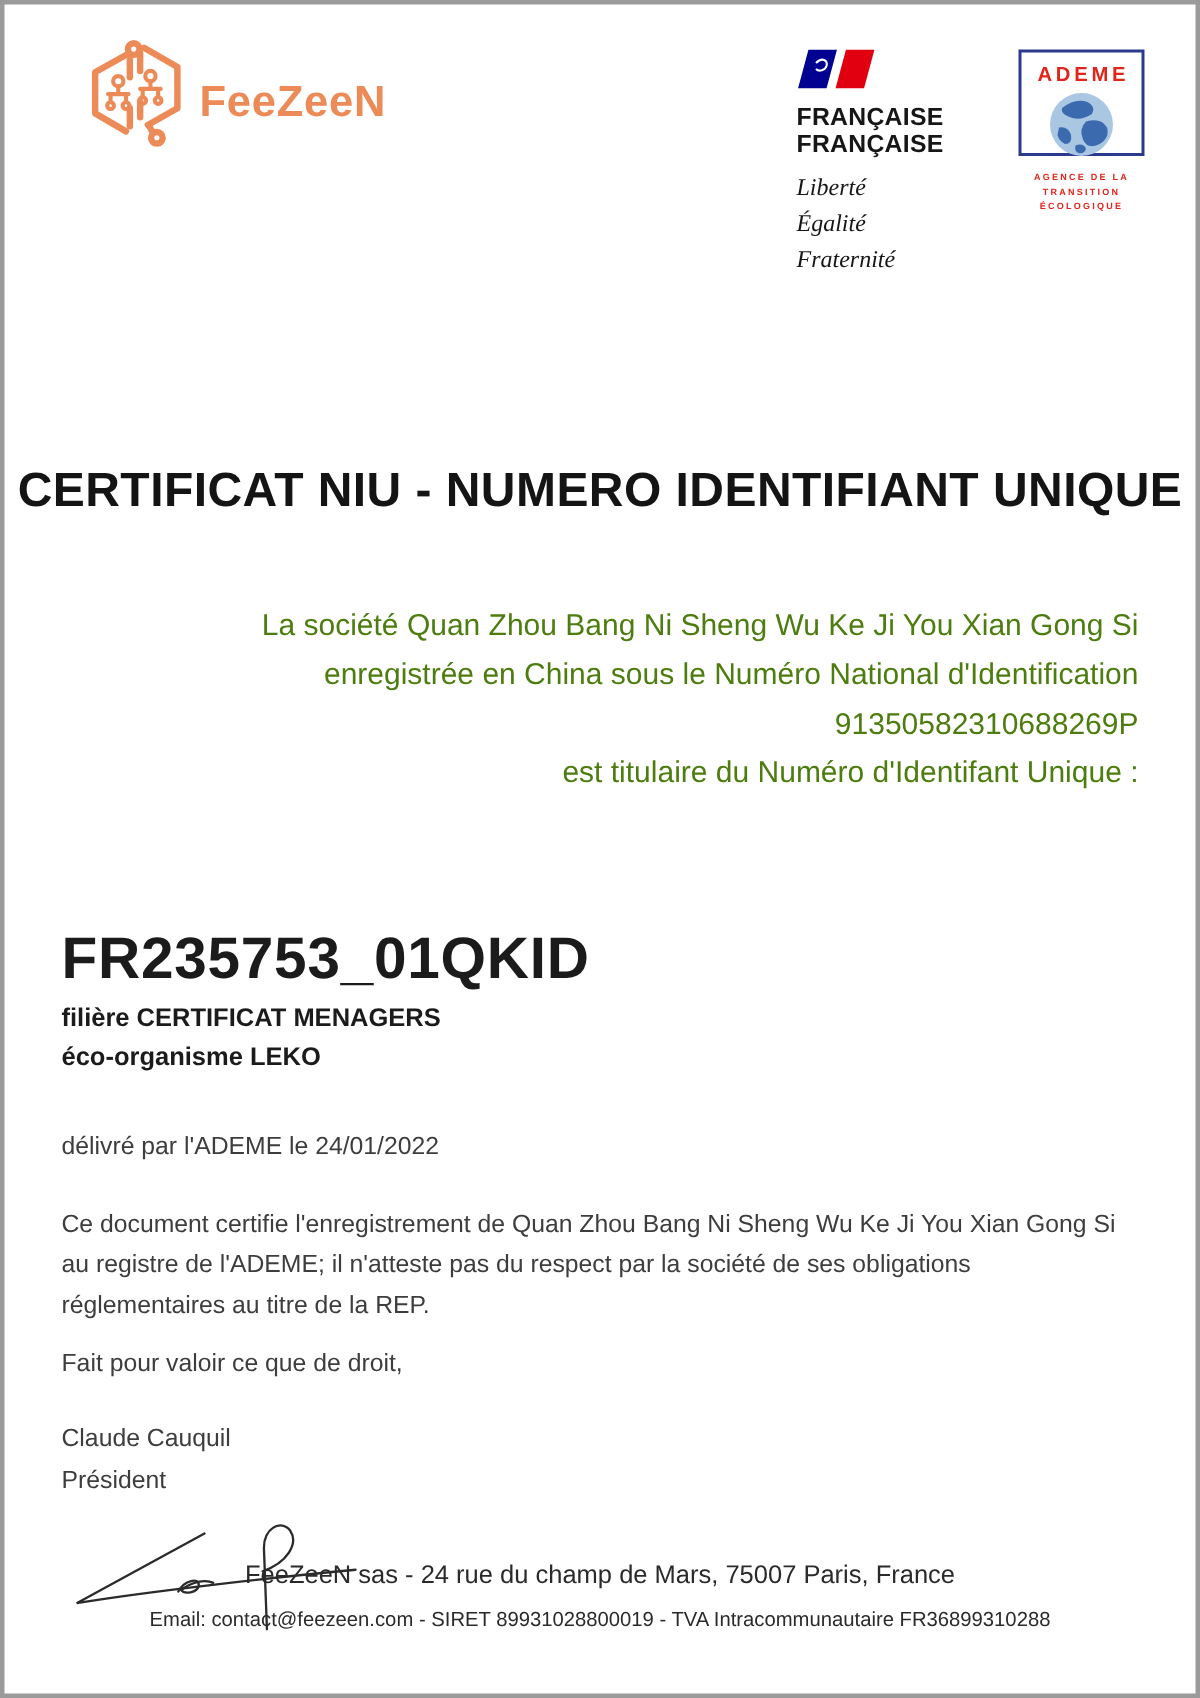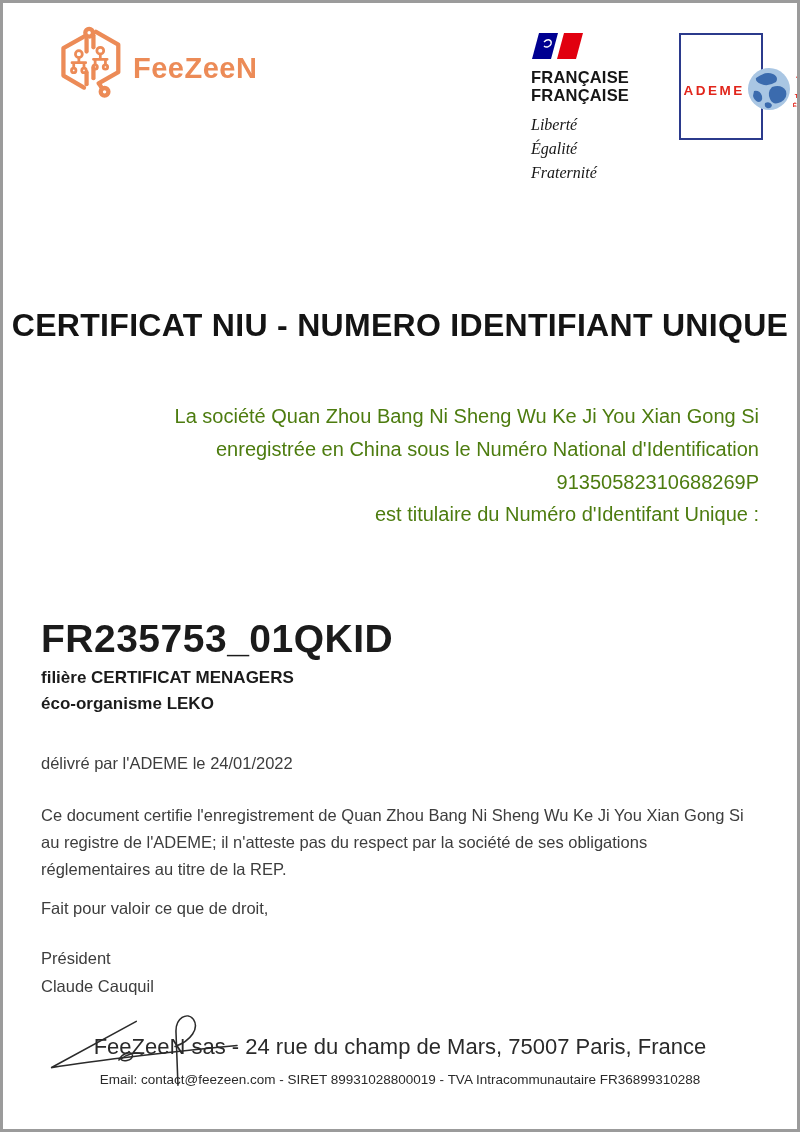--- a/index.html
+++ b/index.html
@@ -11,42 +11,42 @@
   .header { display:flex; justify-content:space-between; align-items:flex-start; padding:22px 34px 0 44px; }
   .brand { display:flex; flex-direction:row; align-items:center; width:150px; }
   .brand-name { color:#EC8B57; font-size:29px; font-weight:700; letter-spacing:0.5px; margin-top:-2px; }
   .gov-logos { display:flex; gap:28px; align-items:flex-start; padding-top:8px; }
 
   .rf { width:120px; }
   .rf-flag { margin-bottom:5px; display:block; }
   .rf-title { font-weight:700; color:#161616; font-size:16.5px; line-height:1.12; letter-spacing:0.2px; }
   .rf-motto { font-family:"Liberation Serif", serif; font-style:italic; font-size:16px; color:#161616; margin-top:8px; line-height:1.5; }
 
-  .ademe { width:84px; height:107px; border:2px solid #2B3A8C; display:flex; flex-direction:row; align-items:center; padding-top:7px; background:#fff; }
+  .ademe { width:84px; height:71px; border:2px solid #2B3A8C; display:flex; flex-direction:column; align-items:center; padding-top:7px; background:#fff; }
   .ademe-title { color:#E1251B; font-weight:700; font-size:13.5px; letter-spacing:2.5px; text-indent:2.5px; }
   .ademe-globe { margin-top:2px; }
   .ademe-sub { color:#E1251B; font-weight:700; font-size:6px; letter-spacing:1.5px; text-align:center; line-height:1.6; margin-top:3px; }
 
   
   .doc-title { margin-top:122px; text-align:center; font-size:32px; font-weight:700; color:#141414; letter-spacing:0.3px; }
   .content { padding:0 38px; }
   .intro { margin-top:56px; font-size:20px; line-height:1.64; color:#4d7c0f;text-align:right; }
   .niu-block { margin-top:86px; text-align:left; color:#1b1b1b; }
   .niu-number { font-size:39px; font-weight:700; letter-spacing:0.5px; }
   .niu-filiere { font-size:17px; font-weight:700; margin-top:7px; }
   .niu-eco { font-size:17px; font-weight:700; margin-top:6px; }
   .issued { margin-top:40px; font-size:16.5px; }
   .cert-par { margin-top:29px; font-size:16.5px; line-height:1.64; max-width:714px; }
   .closing { margin-top:16px; font-size:16.5px; }
   .signatory { margin-top:26px; font-size:16.5px; line-height:1.7; }
   .signature { margin-top:0px; margin-left:-4px; display:block; }
 
   
   .footer { position:absolute; left:0; right:0; bottom:42px; text-align:center; color:#2a2a2a; }
-  .footer-line1 { font-size:22px; }
+  .footer-line1 { font-size:17px; }
   .footer-line2 { font-size:13.5px; margin-top:12px; }
 </style>
 </head>
 <body>
 
 <div class="page">
 
   <div class="header">
 
     <div class="brand">
@@ -137,22 +137,22 @@
       <div class="niu-eco">éco-organisme LEKO</div>
     </div>
 
     <p class="issued">délivré par l'ADEME le 24/01/2022</p>
 
     <p class="cert-par">Ce document certifie l'enregistrement de Quan Zhou Bang Ni Sheng Wu Ke Ji You Xian Gong Si au registre de l'ADEME; il n'atteste pas du respect par la société de ses obligations réglementaires au titre de la REP.</p>
 
     <p class="closing">Fait pour valoir ce que de droit,</p>
 
     <div class="signatory">
+      <div>Claude Cauquil</div>
       <div>Président</div>
-      <div>Claude Cauquil</div>
     </div>
 
     <span class="signature">
       <svg width="218" height="92" viewBox="0 0 220 95" fill="none" stroke="#2b2b2b" stroke-width="1.6" stroke-linecap="round">
         <path d="M100 22 L12 70 C60 62 150 52 204 47"></path>
         <path d="M82 62 C86 54 97 52 96 58 C95 63 86 64 84 61 C90 56 100 53 106 56"></path>
         <path d="M143 88 L141 34 C140 18 153 12 159 20 C165 29 157 42 140 48"></path>
       </svg>
     </span>
 

